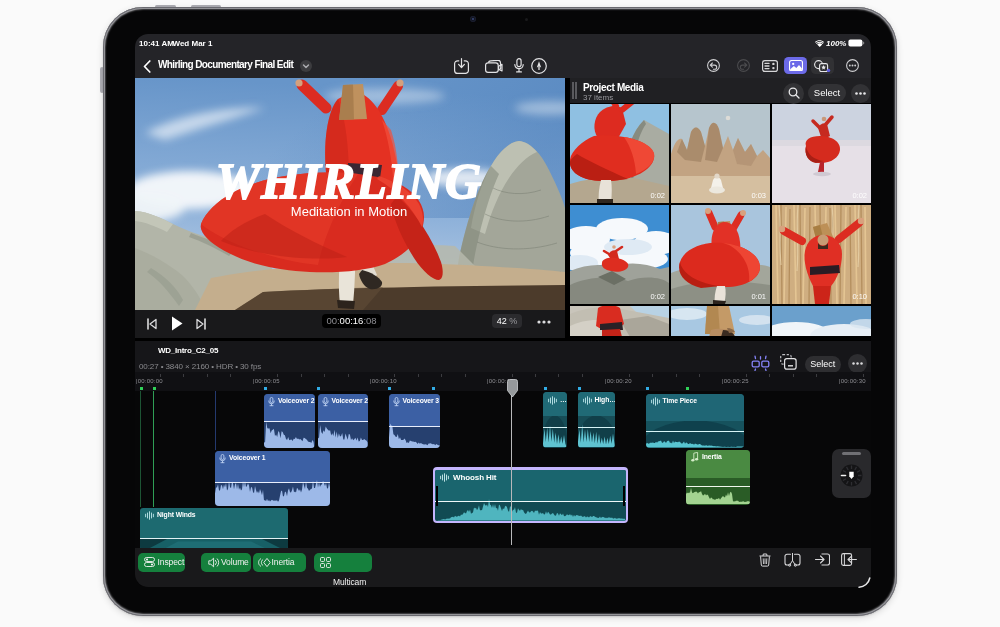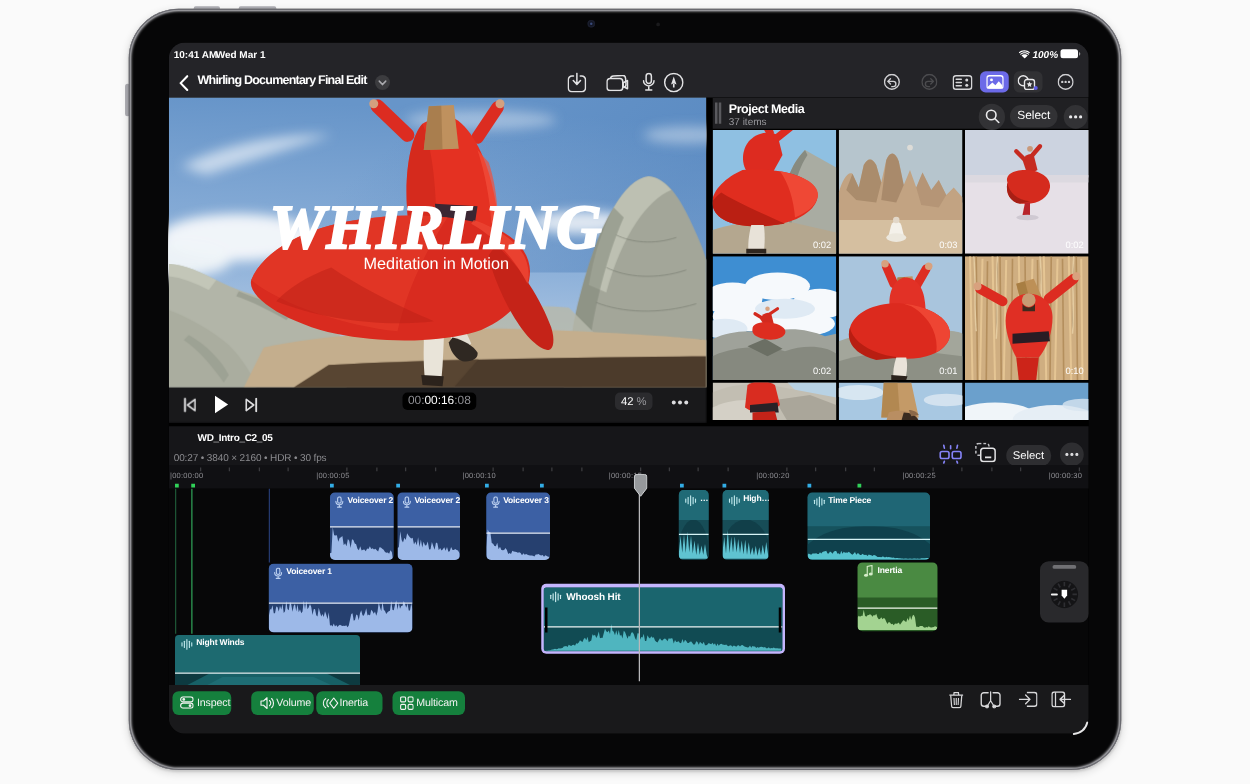--- a/index.html
+++ b/index.html
@@ -659,21 +659,21 @@
         </svg>
         <span style="left:19px;">Inertia</span>
       </div>
     <div class="tbtn" style="left:179px;width:57.5px;">
         <svg style="position:absolute;left:6px;top:4px;" width="11" height="11" viewBox="0 0 11 11">
           <rect x="0.5" y="0.5" width="4" height="4" rx="1" fill="none" stroke="#f2f2f2" stroke-width="0.9"></rect>
           <rect x="6.5" y="0.5" width="4" height="4" rx="1" fill="none" stroke="#f2f2f2" stroke-width="0.9"></rect>
           <rect x="0.5" y="6.5" width="4" height="4" rx="1" fill="none" stroke="#f2f2f2" stroke-width="0.9"></rect>
           <rect x="6.5" y="6.5" width="4" height="4" rx="1" fill="none" stroke="#f2f2f2" stroke-width="0.9"></rect>
         </svg>
-        <span style="left:19px;">Multicam</span>
+        <span style="left:19px;margin-top:20px;">Multicam</span>
       </div>
     <svg class="abs" style="left:624px;top:5px;" width="12" height="14" viewBox="0 0 12 14">
         <path d="M0.5 3 L11.5 3 M4 3 L4.3 1 L7.7 1 L8 3" stroke="#d8d8da" stroke-width="1" fill="none"></path>
         <path d="M1.6 3.4 L2.3 12 a1.2 1.2 0 0 0 1.2 1.1 L8.5 13.1 a1.2 1.2 0 0 0 1.2 -1.1 L10.4 3.4" fill="none" stroke="#d8d8da" stroke-width="1"></path>
         <path d="M4.2 5.4 L4.5 11 M6 5.4 L6 11 M7.8 5.4 L7.5 11" stroke="#d8d8da" stroke-width="0.9"></path>
       </svg>
     <svg class="abs" style="left:649px;top:4px;" width="17" height="15" viewBox="0 0 17 15">
         <path d="M6.5 2.2 L3 2.2 a2 2 0 0 0 -2 2 L1 11 a2 2 0 0 0 2 2 L6.5 13 M10.5 2.2 L14 2.2 a2 2 0 0 1 2 2 L16 11 a2 2 0 0 1 -2 2 L10.5 13" fill="none" stroke="#d8d8da" stroke-width="1.1" stroke-linecap="round"></path>
         <path d="M8.5 1.4 L8.5 8.6 M8.5 8.6 L6.1 12.4 M8.5 8.6 L10.9 12.4" stroke="#d8d8da" stroke-width="1" fill="none" stroke-linecap="round"></path>
         <circle cx="5.6" cy="13.2" r="1.1" fill="none" stroke="#d8d8da" stroke-width="0.9"></circle>

